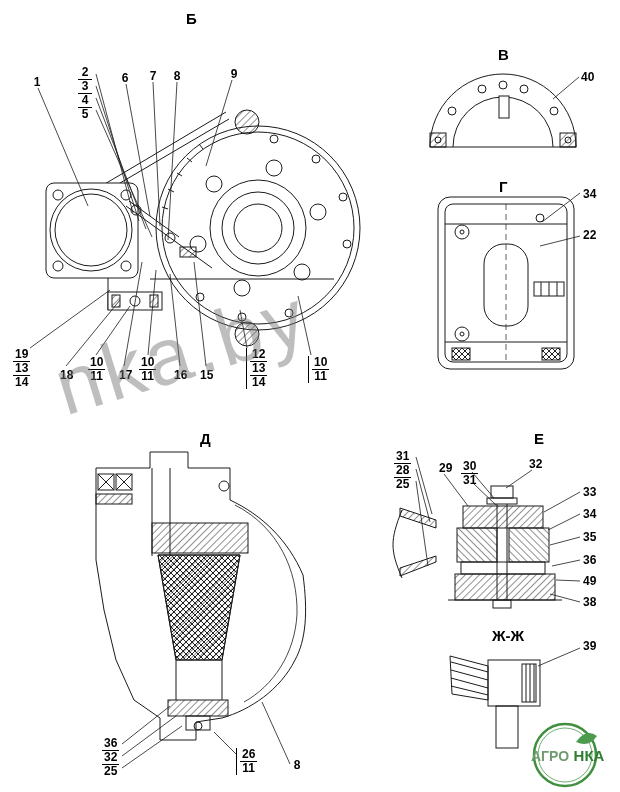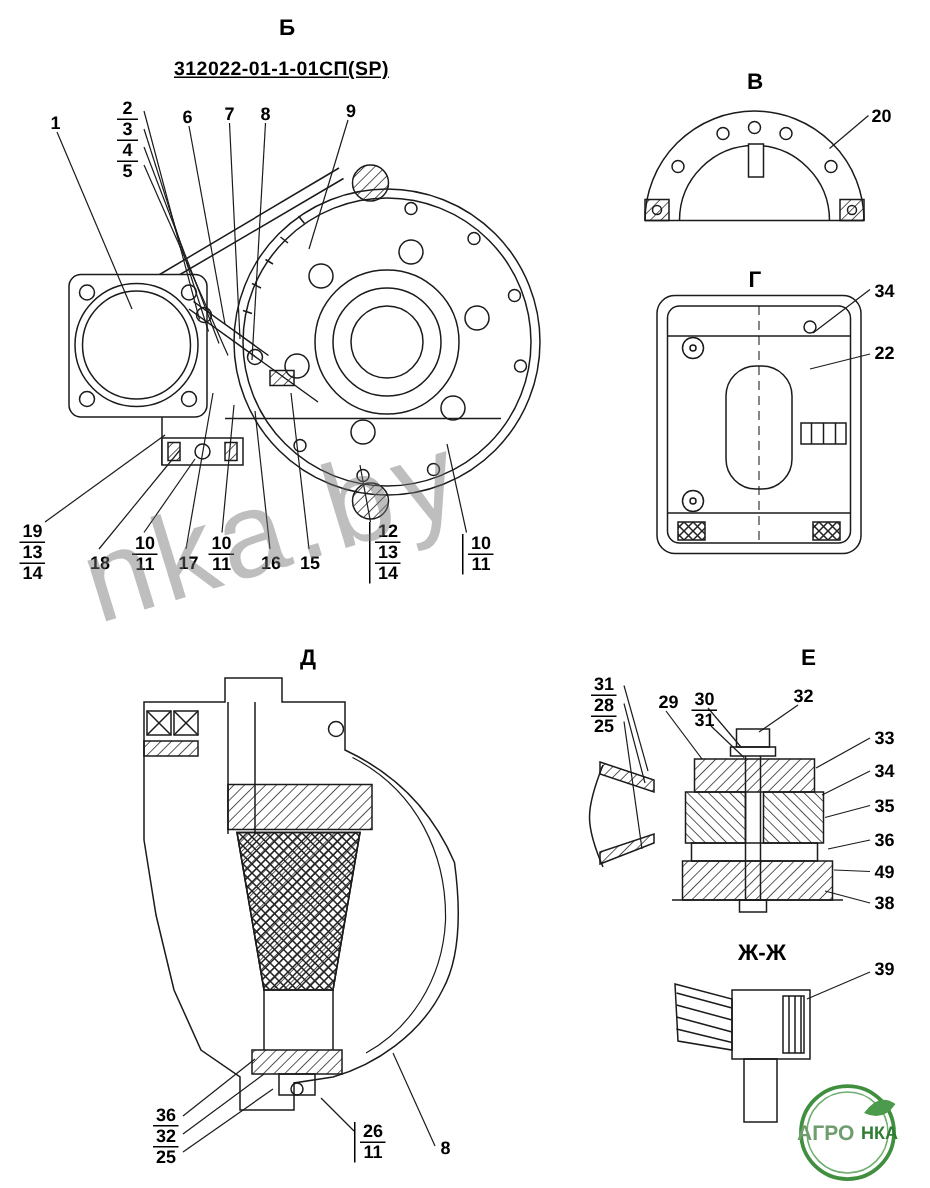--- a/index.html
+++ b/index.html
@@ -11,21 +11,21 @@
   .co{position:absolute;font-weight:bold;font-size:12px;line-height:12px;text-align:center;min-width:14px;}
   .co span{display:block;padding:0 2px 1px;}
   .stack span{border-bottom:1px solid #000;}
   .stack span:last-child{border-bottom:none;}
   .vbar{border-left:1.5px solid #000;padding-left:3px;}
   .watermark{position:absolute;left:52px;top:306px;font-size:80px;font-weight:normal;
              color:rgba(110,110,110,0.45);transform:rotate(-17deg);letter-spacing:4px;
              pointer-events:none;white-space:nowrap;}
   .logo-text{position:absolute;left:531px;top:746px;width:68px;text-align:center;white-space:nowrap;}
   .logo-text .p1{color:#6f9d6f;font-weight:bold;font-size:14px;vertical-align:middle;}
-  .logo-text .p2{color:#2e7d32;font-weight:bold;font-size:12px;vertical-align:middle;margin-top:39px;}
+  .logo-text .p2{color:#2e7d32;font-weight:bold;font-size:15px;vertical-align:middle;margin-top:39px;}
 </style>
 </head>
 <body>
 
 <div id="page">
 
   <svg width="620" height="792" viewBox="0 0 620 792">
     <defs>
       <pattern id="hatch" width="5" height="5" patternTransform="rotate(45)" patternUnits="userSpaceOnUse">
         <line x1="0" y1="0" x2="0" y2="5" stroke="#222" stroke-width="1"></line>
@@ -239,21 +239,20 @@
     </g>
 
     <g>
       <circle cx="565" cy="755" r="31" fill="none" stroke="#3f8f3f" stroke-width="2.5"></circle>
       <circle cx="565" cy="755" r="27" fill="none" stroke="#6fae6f" stroke-width="1"></circle>
       <path d="M576 742 Q586 728 597 736 Q589 748 576 742 Z" fill="#4c9a4c" stroke="none"></path>
     </g>
   </svg>
 
   <div class="view-label" style="left:186px;top:10px">Б</div>
-  <div class="drawing-no" style="left:116px;top:38px">312022-01-1-01СП(SP)</div>
   <div class="view-label" style="left:498px;top:46px">В</div>
   <div class="view-label" style="left:499px;top:178px">Г</div>
   <div class="view-label" style="left:200px;top:430px">Д</div>
   <div class="view-label" style="left:534px;top:430px">Е</div>
   <div class="view-label" style="left:492px;top:627px">Ж-Ж</div>
 
   <div class="co" style="left:30px;top:76px">
       <span>1</span>
     </div>
   <div class="co stack" style="left:78px;top:66px">
@@ -304,21 +303,21 @@
     <span>12</span>
       <span>13</span>
       <span>14</span>
   </div>
   <div class="co stack vbar" style="left:308px;top:356px">
     <span>10</span>
       <span>11</span>
   </div>
 
   <div class="co" style="left:579px;top:71px">
-      <span>20</span>
+      <span>40</span>
     </div>
   <div class="co" style="left:581px;top:188px">
       <span>34</span>
     </div>
   <div class="co" style="left:581px;top:229px">
       <span>22</span>
     </div>
 
   <div class="co stack" style="left:102px;top:737px">
     <span>36</span>

